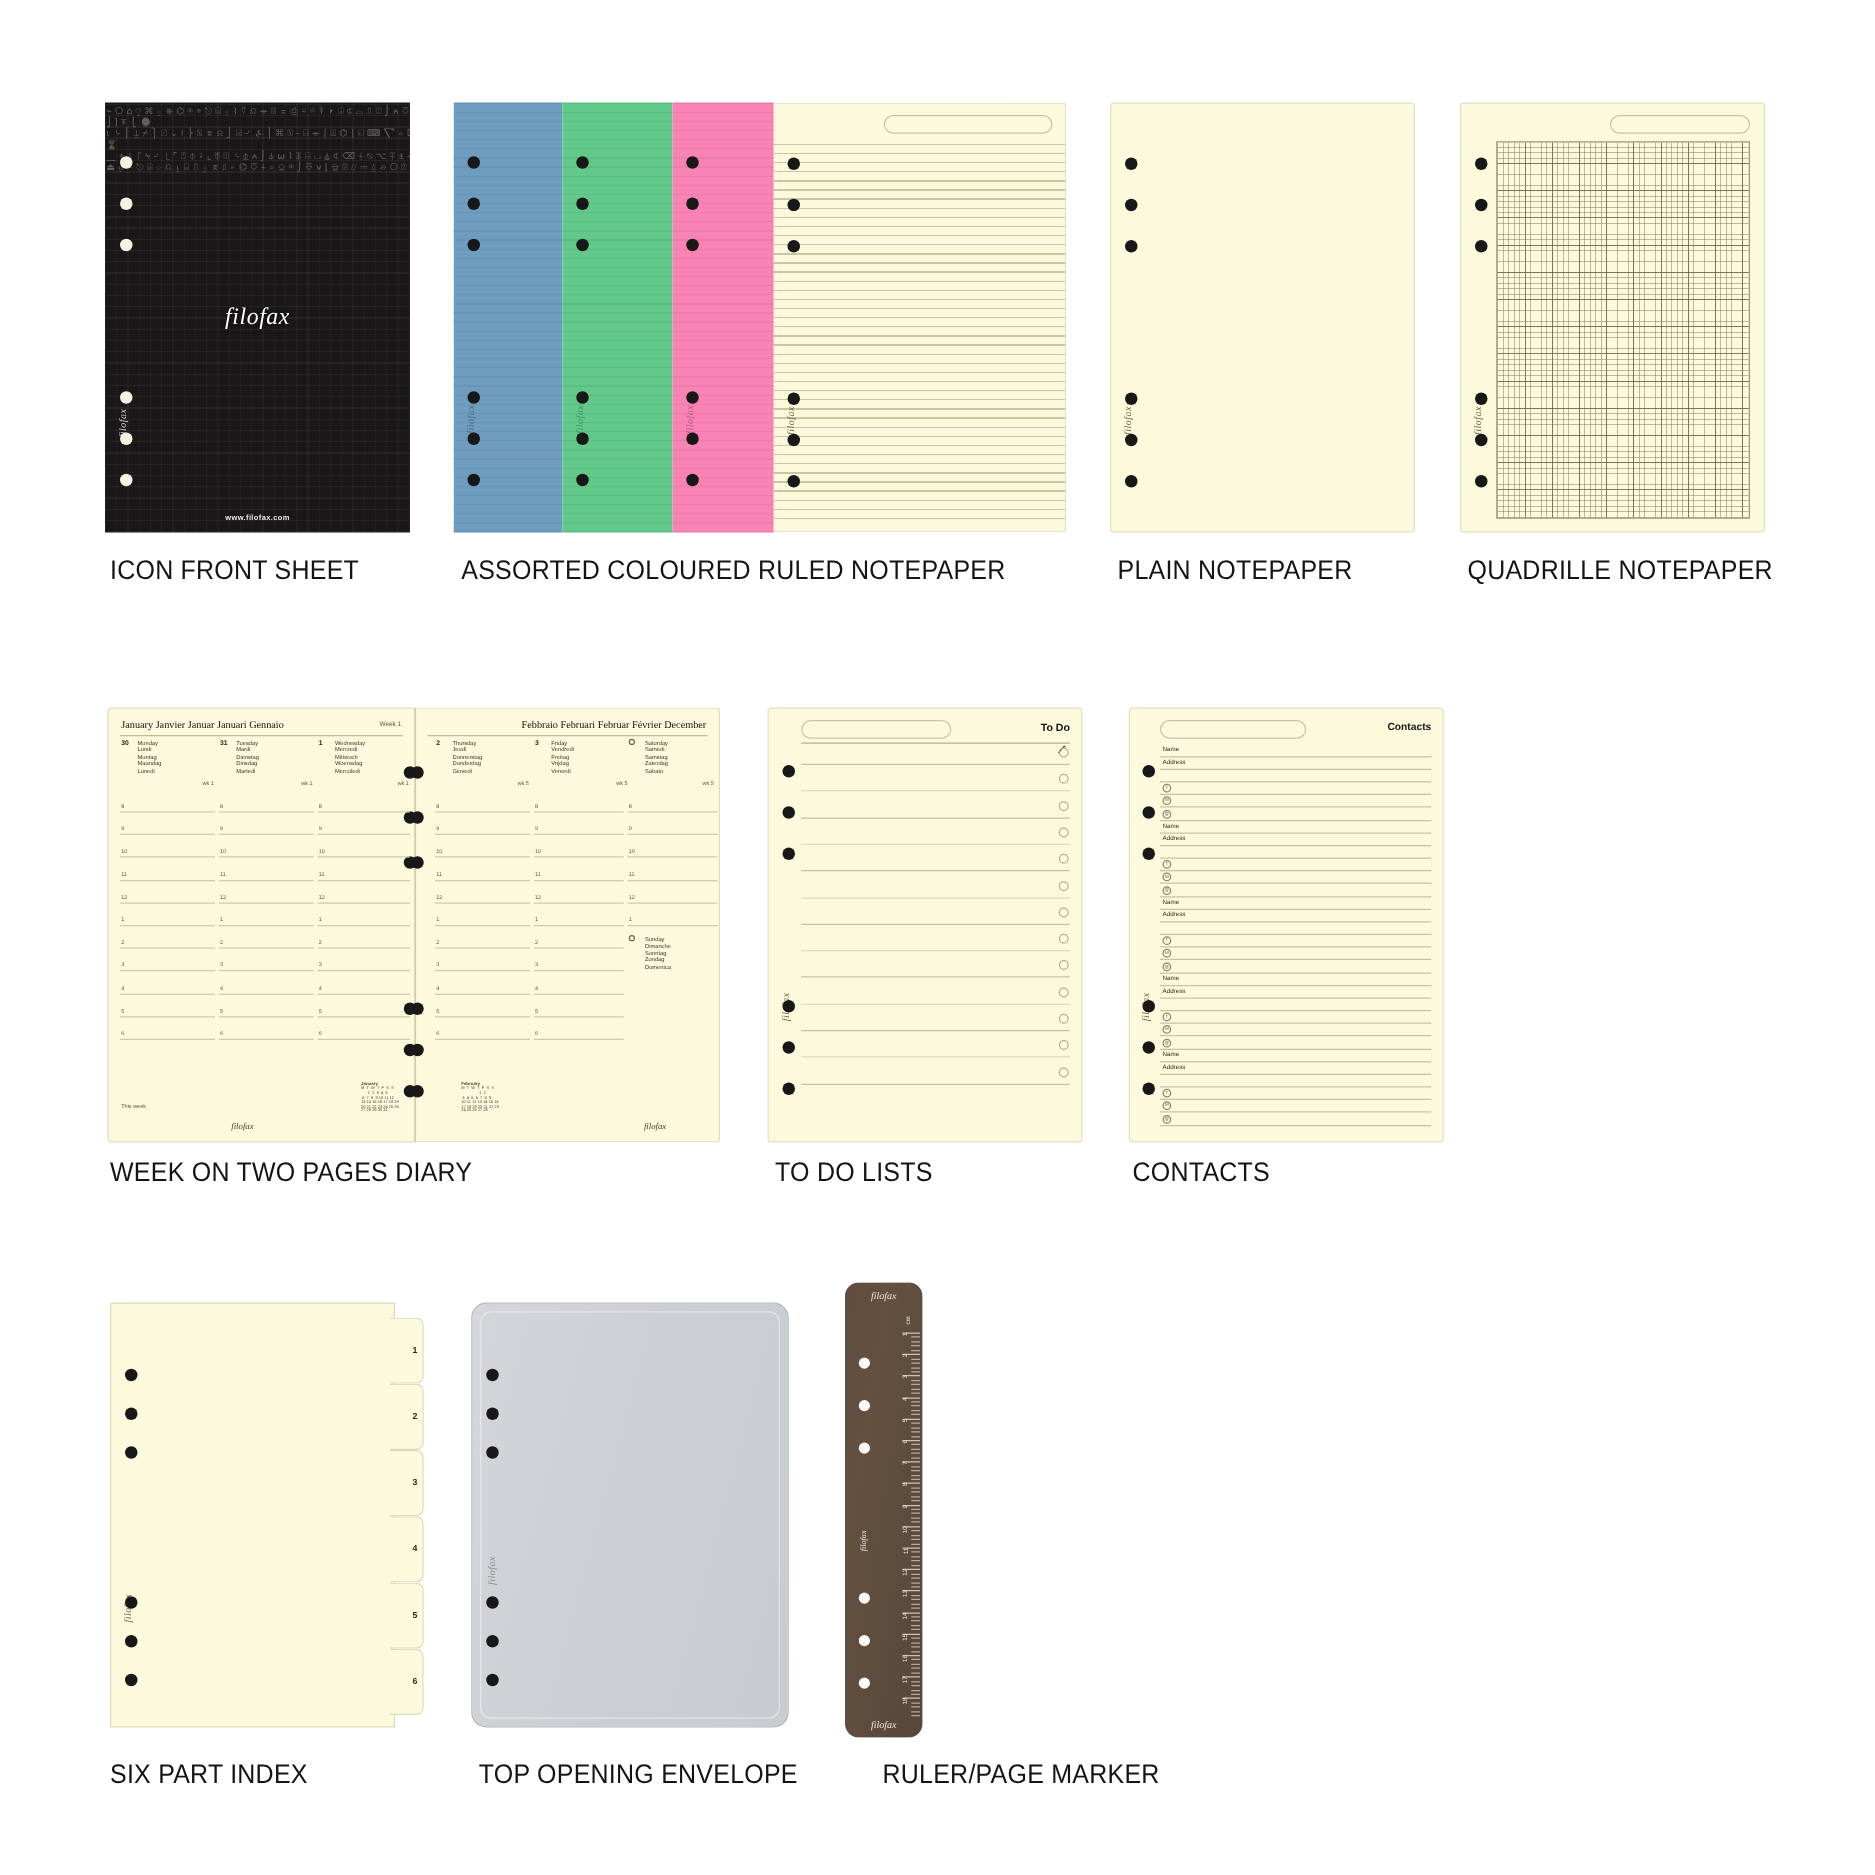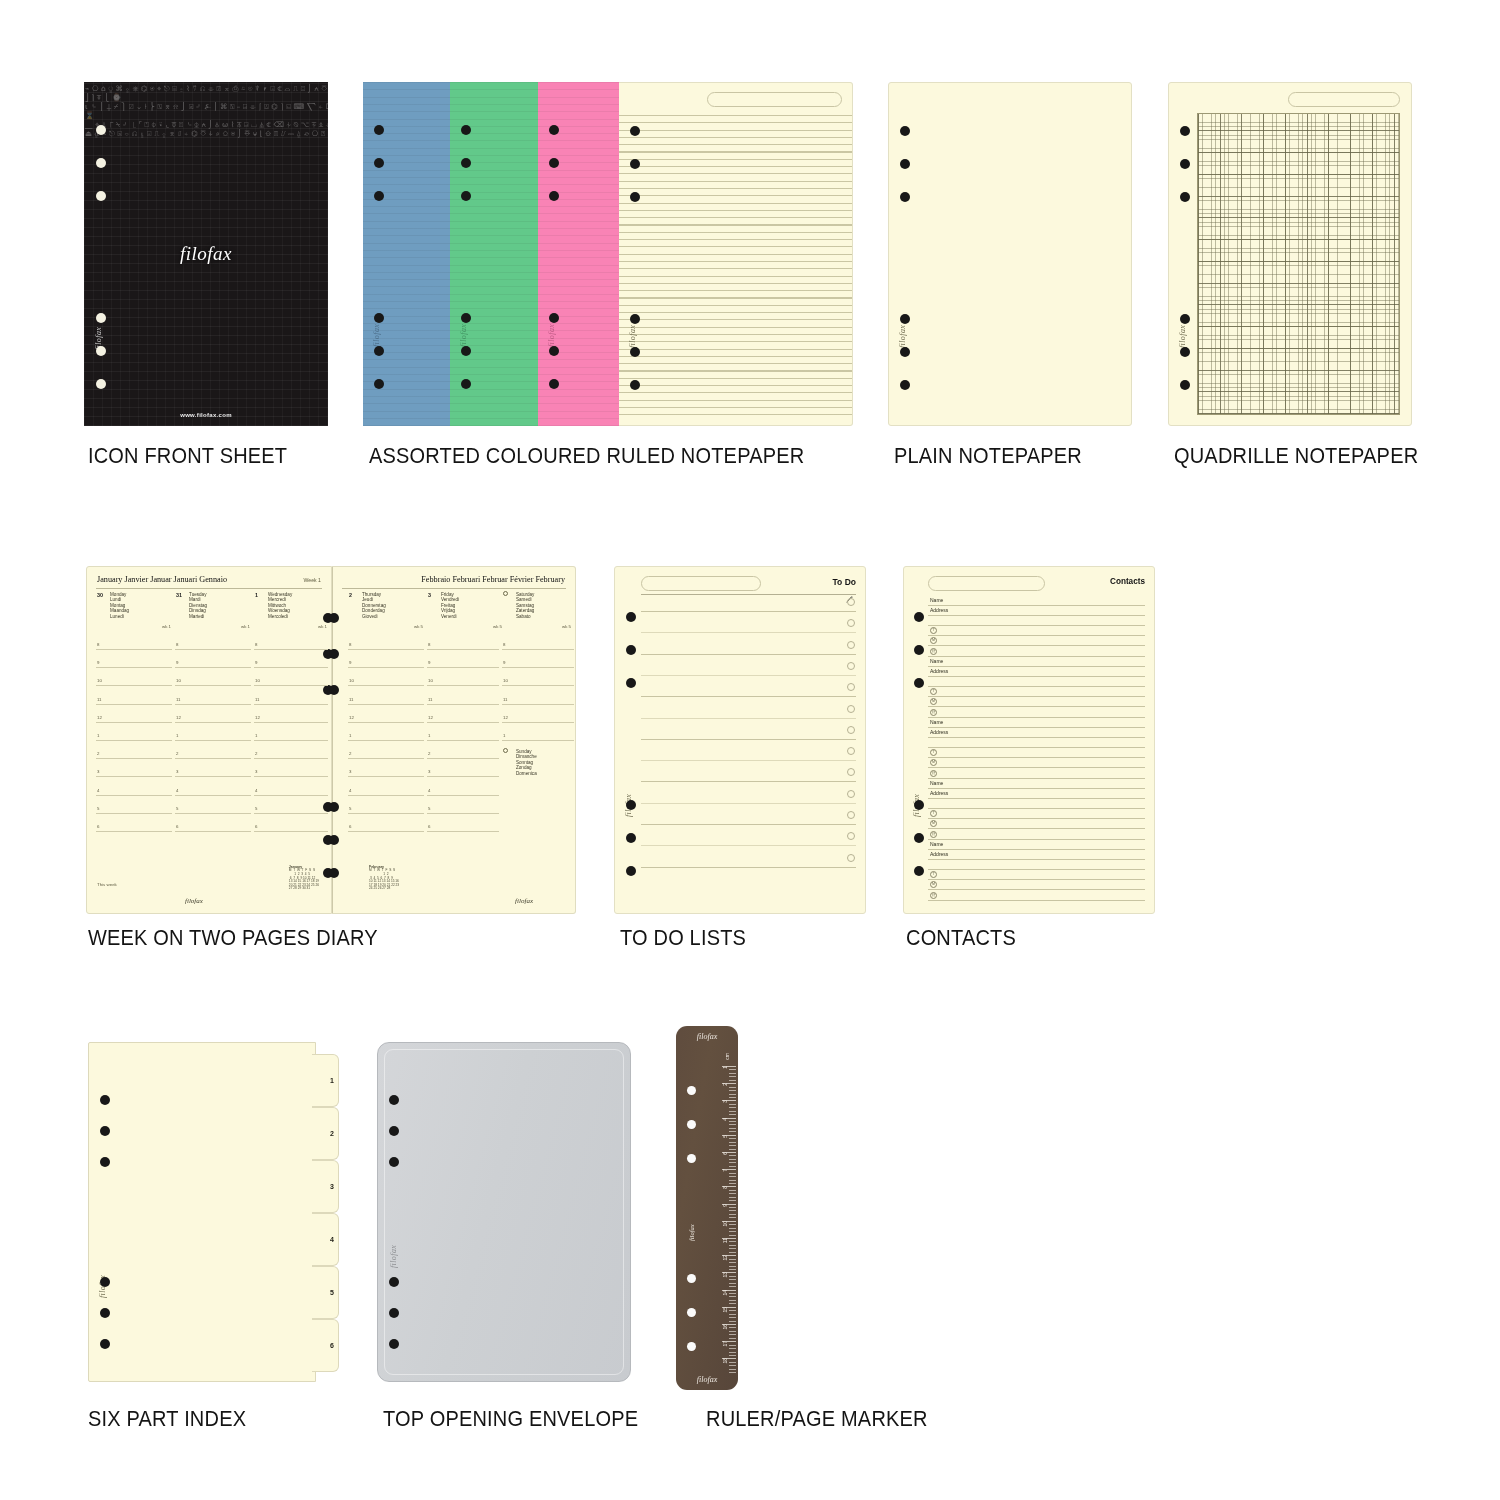--- a/index.html
+++ b/index.html
@@ -360,21 +360,21 @@
 
       <div class="hole" style="left:236px;top:46px;"></div>
       <div class="hole" style="left:236px;top:82px;"></div>
       <div class="hole" style="left:236px;top:118px;"></div>
       <div class="hole" style="left:236px;top:235px;"></div>
       <div class="hole" style="left:236px;top:268px;"></div>
       <div class="hole" style="left:236px;top:301px;"></div>
     </div>
 
     <div class="diarypage" style="left:246px;width:244px;border-radius:0 3px 3px 0;border-left:1px solid #cdc9a9;">
-      <div class="dhead" style="right:10px;top:8px;">Febbraio Februari Februar Février February</div>
+      <div class="dhead" style="right:10px;top:8px;">Febbraio Februari Februar Février December</div>
       <div style="position:absolute;left:9px;right:9px;top:21px;border-bottom:.7px solid #bdb999;"></div>
 
       <div class="daycol" style="left:16px;width:76px;">
         <div class="dnum" style="left:0;top:25px;">2</div>
         <div class="dnames" style="left:13px;top:25px;white-space:pre;">Thursday
 Jeudi
 Donnerstag
 Donderdag
 Giovedi</div>
         <div class="hlab" style="right:2px;top:57px;">wk 5</div>

